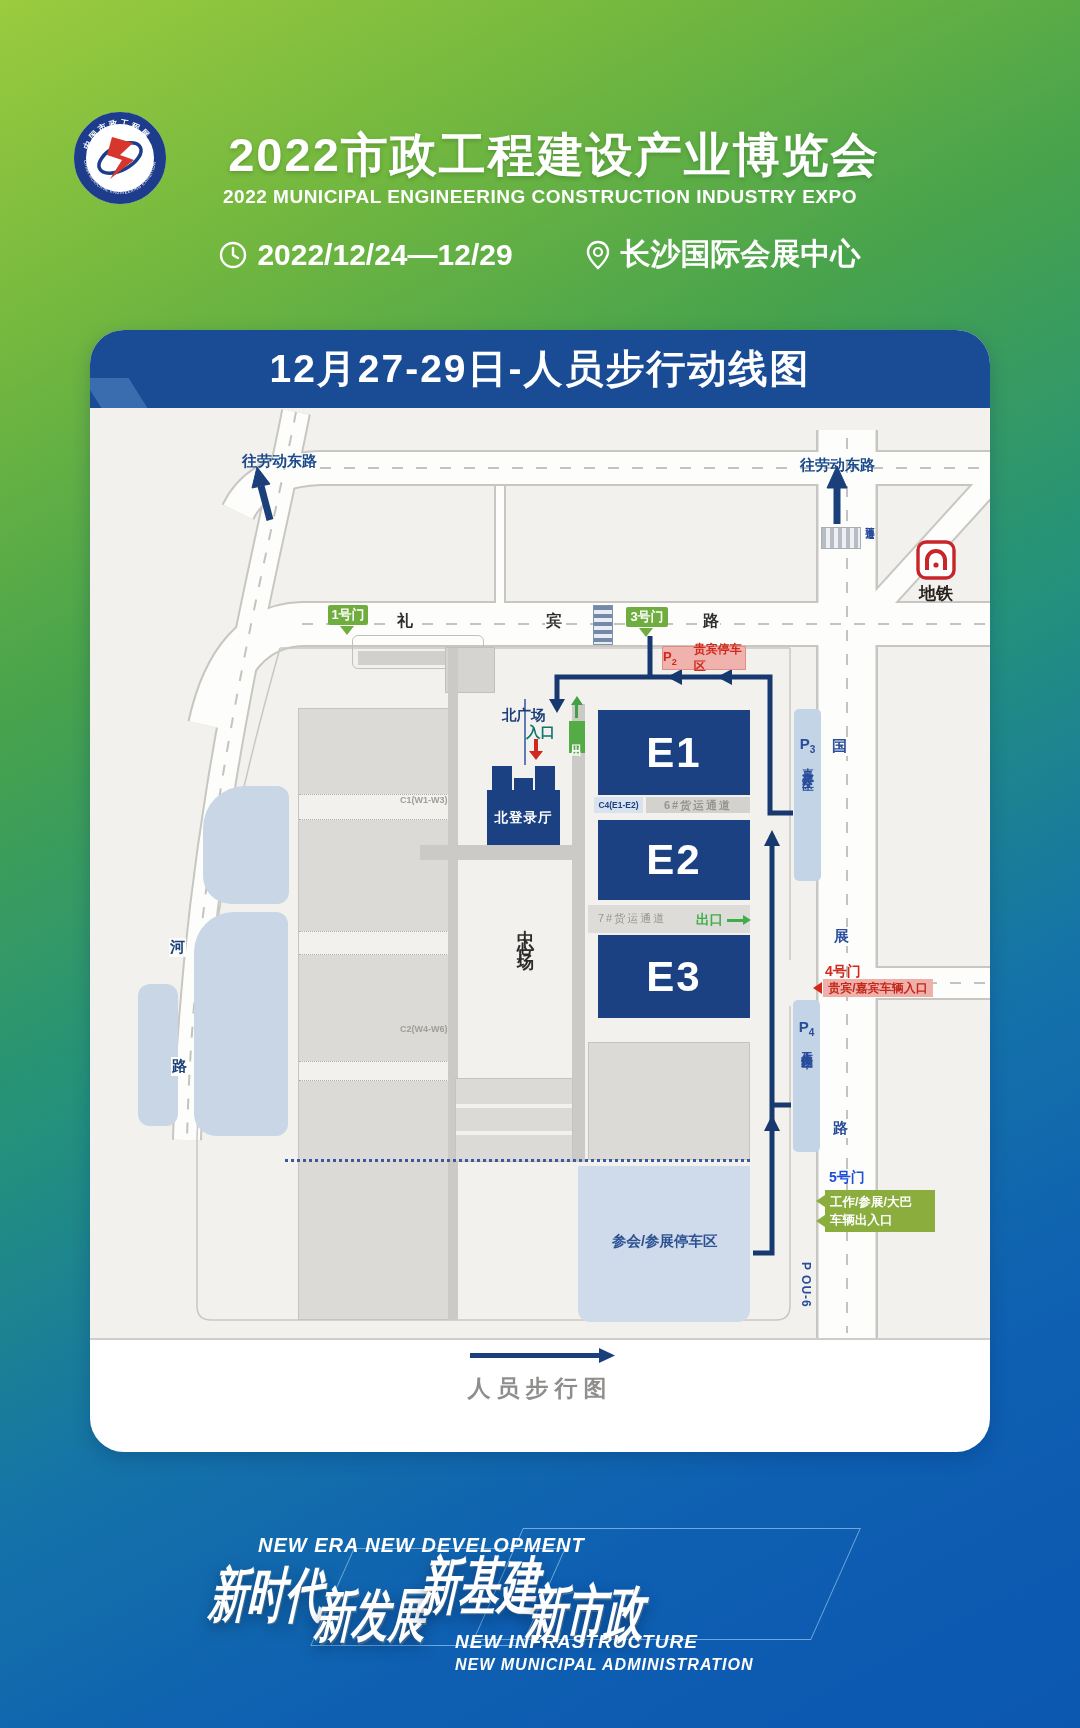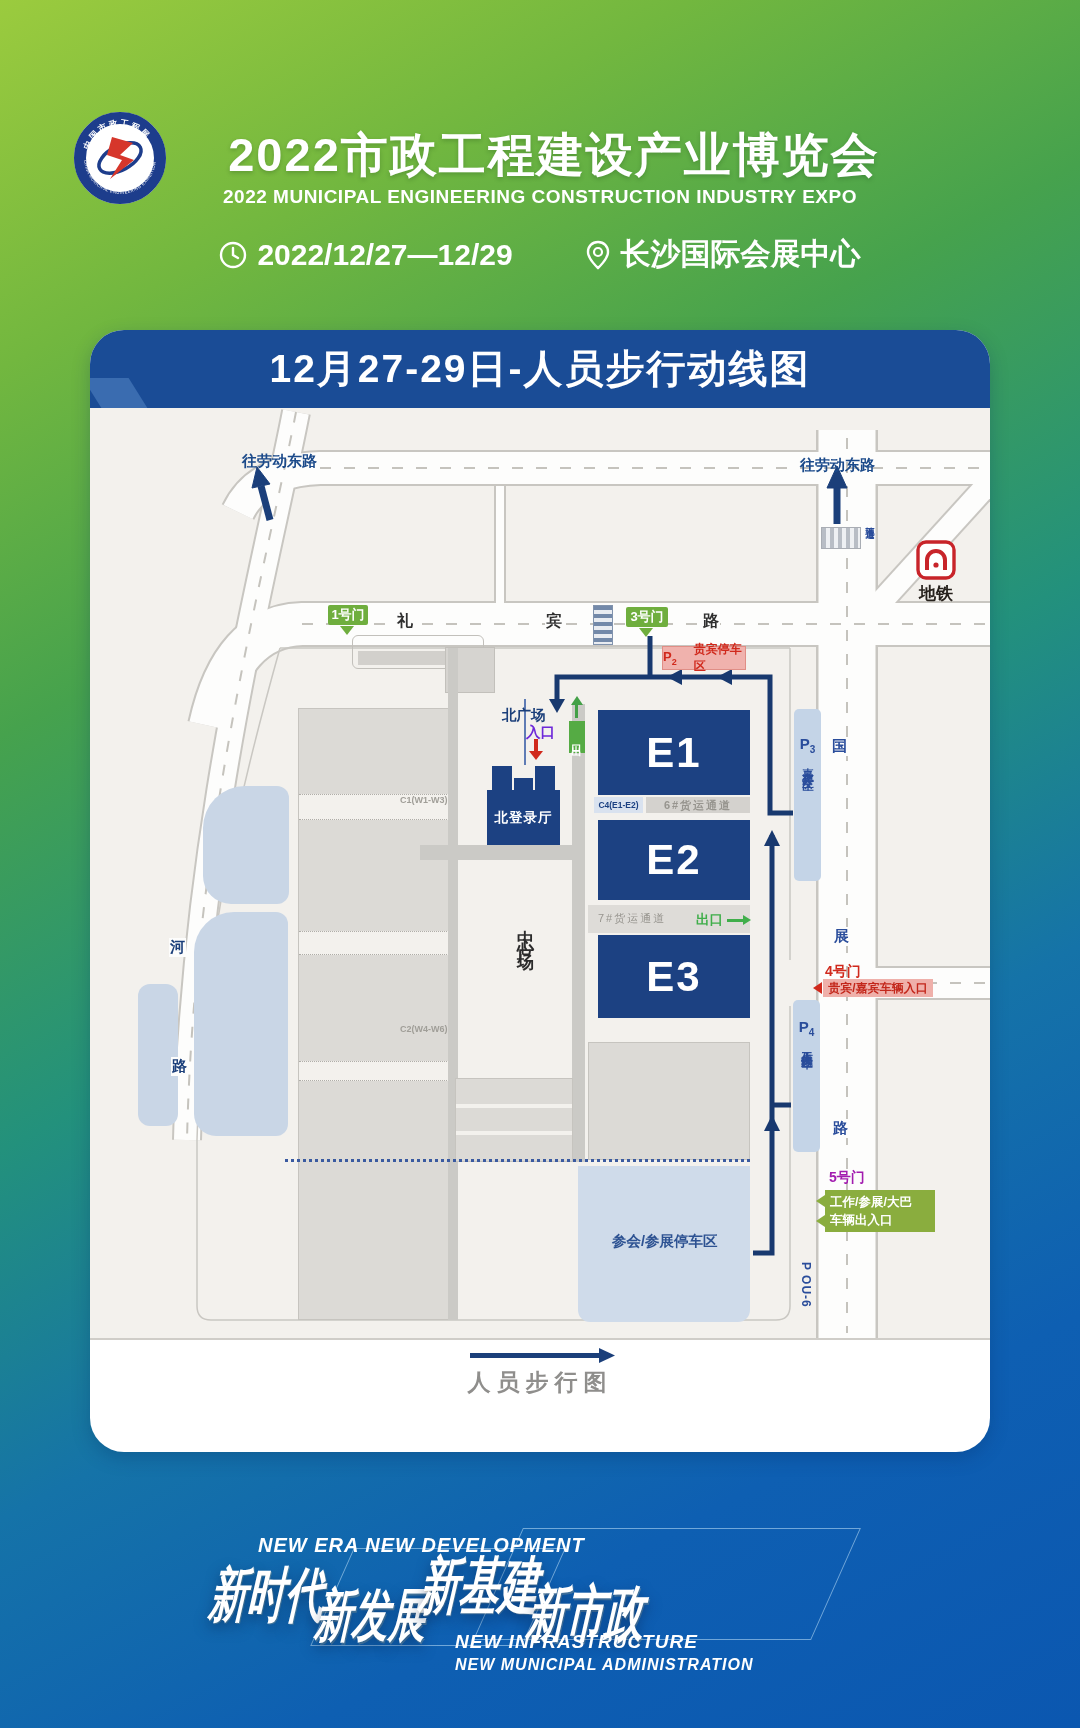--- a/index.html
+++ b/index.html
@@ -12,21 +12,21 @@
   .hdr-sub{left:0;right:0;top:186px;text-align:center;color:#fff;font-size:19px;font-weight:700;letter-spacing:.5px;}
   .hdr-info{left:0;right:0;top:234px;display:flex;justify-content:center;gap:72px;color:#fff;font-size:30px;font-weight:800;}
   .hdr-info .it{display:flex;align-items:center;gap:10px;}
   
   .card{left:90px;top:330px;width:900px;height:1122px;background:#fff;border-radius:34px;overflow:hidden;box-shadow:0 6px 18px rgba(0,40,90,.25);}
   .banner{position:absolute;left:0;top:0;width:900px;height:78px;background:#1a4c96;}
   .banner .t{position:absolute;left:0;right:0;top:0;line-height:78px;text-align:center;color:#fff;font-size:39px;font-weight:900;letter-spacing:2px;}
   .banner .sliver{position:absolute;left:2px;bottom:0;width:46px;height:30px;background:#3a6cb0;transform:skewX(32deg);}
   .field{position:absolute;left:0;top:78px;width:900px;height:930px;background:#f3f1ed;border-bottom:2px solid #cfcdc8;}
   .legend{position:absolute;left:0;right:0;top:1018px;text-align:center;}
-  .legend .txt{color:#8f8e8c;font-size:23px;font-weight:800;letter-spacing:6px;}
+  .legend .txt{margin-top:6px;color:#8f8e8c;font-size:23px;font-weight:800;letter-spacing:6px;}
   
   .lyr{position:absolute;left:0;top:0;width:900px;height:930px;}
   .gray{background:#dcdad6;border:1px solid #c6c4bf;box-sizing:border-box;}
   .band{position:absolute;left:0;right:0;background:#f3f1ed;border-top:1px dotted #b0aea9;border-bottom:1px dotted #b0aea9;}
   .strip{background:#cbcac6;}
   .pond{background:#c9d6e6;}
   .bluehall{background:#1c4182;display:flex;align-items:center;justify-content:center;}
   .bluehall span{color:#fff;font-size:42px;font-weight:900;letter-spacing:2px;}
   .pstrip{background:#c4d4e7;border-radius:5px;text-align:center;}
   .pcode{color:#2a4d9b;font-weight:900;font-size:15px;}
@@ -63,21 +63,21 @@
     <path d="M40,27 L61,33 L48,45 L62,50 L38,69 L50,50 L35,45 Z" fill="#d6362b"></path>
   </svg>
   <div class="abs hdr-title">2022市政工程建设产业博览会</div>
   <div class="abs hdr-sub">2022 MUNICIPAL ENGINEERING CONSTRUCTION INDUSTRY EXPO</div>
   <div class="abs hdr-info">
     <div class="it">
       <svg width="28" height="28" viewBox="0 0 28 28">
           <circle cx="14" cy="14" r="12" fill="none" stroke="#fff" stroke-width="2.4"></circle>
           <path d="M14,7 V14 L19,17" fill="none" stroke="#fff" stroke-width="2.4" stroke-linecap="round"></path>
         </svg>
-      <span>2022/12/27—12/29</span>
+      <span>2022/12/24—12/29</span>
     </div>
     <div class="it">
       <svg width="26" height="30" viewBox="0 0 26 30">
           <path d="M13,2 C7,2 3,6.5 3,12 C3,19 13,28 13,28 C13,28 23,19 23,12 C23,6.5 19,2 13,2 Z" fill="none" stroke="#fff" stroke-width="2.4"></path>
           <circle cx="13" cy="12" r="4" fill="none" stroke="#fff" stroke-width="2.2"></circle>
         </svg>
       <span>长沙国际会展中心</span>
     </div>
   </div>
 
@@ -231,21 +231,21 @@
       <div class="abs tri-dn" style="left:250px;top:218px;"></div>
       <div class="abs gate" style="left:536px;top:199px;width:42px;height:20px;">3号门</div>
       <div class="abs tri-dn" style="left:549px;top:220px;"></div>
 
       <div class="abs" style="left:572px;top:238px;width:82px;height:22px;background:#f0b2ad;border:1px solid #e08e86;display:flex;align-items:center;justify-content:center;gap:17px;">
         <span style="color:#d0291c;font-weight:900;font-size:13px;"><span>P</span><span style="font-size:9px;vertical-align:sub;">2</span></span>
         <span style="color:#d0291c;font-weight:800;font-size:12px;">贵宾停车区</span>
       </div>
 
       <div class="abs" style="left:412px;top:298px;color:#1b3f7a;font-size:14.5px;font-weight:900;">北广场</div>
-      <div class="abs" style="left:436px;top:315px;color:#6d28d9;font-size:14.5px;font-weight:900;">入口</div>
+      <div class="abs" style="left:436px;top:315px;color:#0f766e;font-size:14.5px;font-weight:900;">入口</div>
       <div class="abs" style="left:444px;top:331px;width:4px;height:12px;background:#d0291c;"></div>
       <div class="abs" style="left:439px;top:343px;width:0;height:0;border-left:7px solid transparent;border-right:7px solid transparent;border-top:9px solid #d0291c;"></div>
 
       <div class="abs" style="left:481px;top:288px;width:0;height:0;border-left:6px solid transparent;border-right:6px solid transparent;border-bottom:9px solid #43a047;"></div>
       <div class="abs" style="left:485px;top:297px;width:3px;height:13px;background:#43a047;"></div>
       <div class="abs" style="left:479px;top:313px;width:16px;height:32px;background:#55ab44;color:#fff;font-size:10.5px;font-weight:800;writing-mode:vertical-rl;text-align:center;line-height:16px;">出口</div>
 
       <div class="abs" style="left:504px;top:389px;width:49px;height:16px;background:#d9e2ef;color:#1c4182;font-size:8.5px;font-weight:800;text-align:center;line-height:16px;">C4(E1-E2)</div>
       <div class="abs" style="left:556px;top:389px;width:104px;height:16px;background:#d4d2ce;color:#97958f;font-size:11px;font-weight:700;text-align:center;line-height:16px;letter-spacing:2px;">6#货运通道</div>
       <div class="abs" style="left:508px;top:503px;color:#97958f;font-size:11px;font-weight:400;letter-spacing:2px;">7#货运通道</div>
@@ -257,21 +257,21 @@
 
       <div class="abs" style="left:424px;top:508px;writing-mode:vertical-rl;color:#2b2b2b;font-size:17px;font-weight:800;letter-spacing:8px;">中心广场</div>
 
       <div class="abs tinylbl" style="left:310px;top:387px;">C1(W1-W3)</div>
       <div class="abs tinylbl" style="left:310px;top:616px;">C2(W4-W6)</div>
 
       <div class="abs" style="left:735px;top:555px;color:#d0291c;font-size:14px;font-weight:900;">4号门</div>
       <div class="abs" style="left:723px;top:574px;width:0;height:0;border-top:6px solid transparent;border-bottom:6px solid transparent;border-right:9px solid #d0291c;"></div>
       <div class="abs" style="left:733px;top:571px;width:110px;height:18px;background:#efb0aa;color:#c3271b;font-size:12px;font-weight:800;text-align:center;line-height:18px;">贵宾/嘉宾车辆入口</div>
 
-      <div class="abs" style="left:739px;top:761px;color:#a21caf;font-size:14px;font-weight:900;">5号门</div>
+      <div class="abs" style="left:739px;top:761px;color:#1d4ed8;font-size:14px;font-weight:900;">5号门</div>
       <div class="abs" style="left:726px;top:787px;width:0;height:0;border-top:6px solid transparent;border-bottom:6px solid transparent;border-right:9px solid #8aad3e;"></div>
       <div class="abs" style="left:726px;top:807px;width:0;height:0;border-top:6px solid transparent;border-bottom:6px solid transparent;border-right:9px solid #8aad3e;"></div>
       <div class="abs" style="left:735px;top:782px;width:100px;background:#8aad3e;color:#fff;font-size:12.5px;font-weight:800;padding:3px 5px;line-height:1.45;">
         <div>工作/参展/大巴</div>
         <div>车辆出入口</div>
       </div>
 
       <div class="abs" style="left:686px;top:877px;width:60px;font-size:12px;font-weight:700;color:#2a4d9b;transform:rotate(90deg);letter-spacing:1px;">P OU-6</div>
     </div>
 

